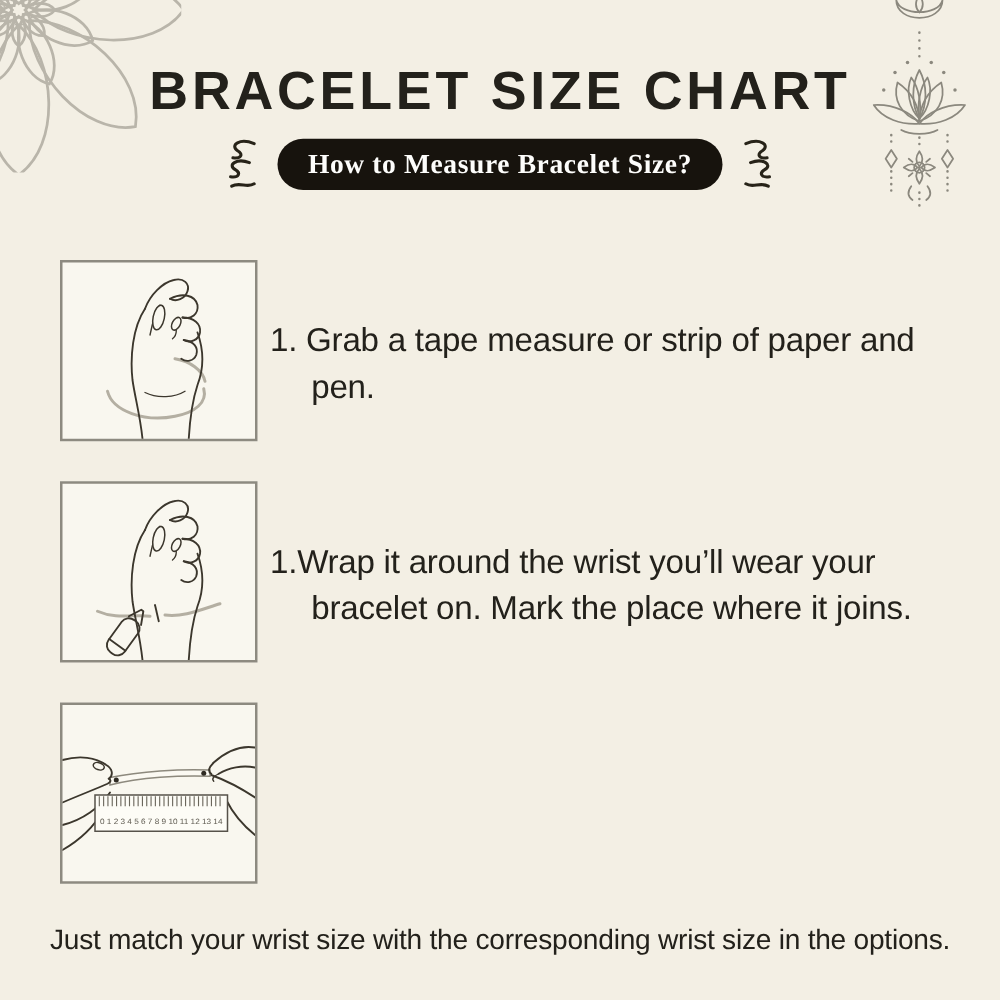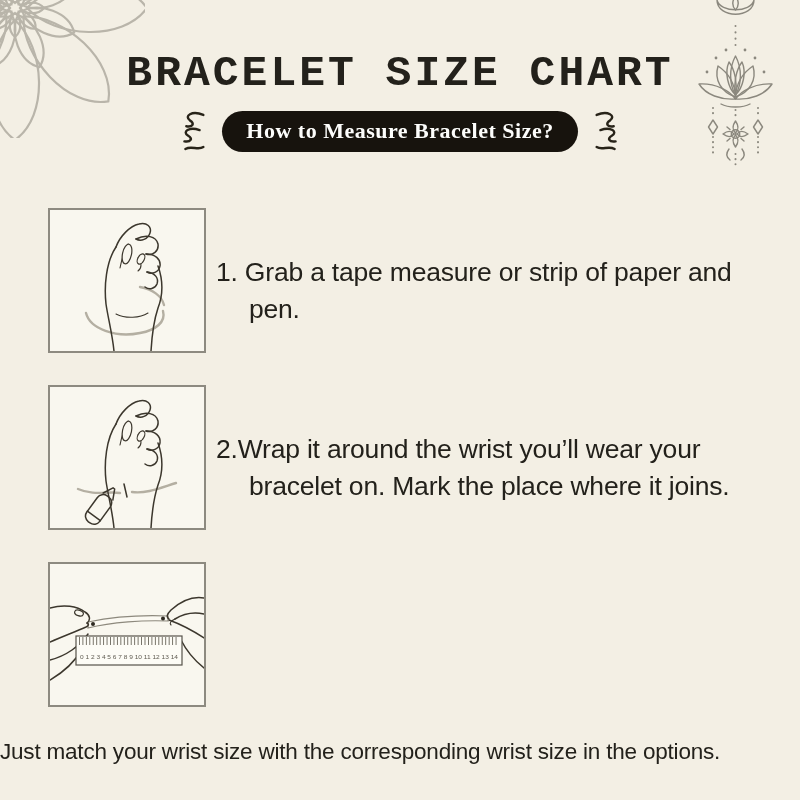--- a/index.html
+++ b/index.html
@@ -14,21 +14,21 @@
     font-family:"Liberation Sans", sans-serif;
     color:var(--ink);
     position:relative;
     overflow:hidden;
   }
   .corner-mandala{position:absolute;left:-115px;top:-122px;pointer-events:none}
   .lotus-ornament{position:absolute;right:12px;top:-4px;pointer-events:none}
 
   header{position:relative;text-align:center;padding-top:52px}
   h1.title{
-    font-family:Liberation Mono, monospace;
+    font-family:Liberation Sans, sans-serif;
     font-weight:700;
     font-size:43px;
     letter-spacing:3px;
     line-height:1;
     color:var(--ink);
   }
   .subtitle-row{
     margin-top:15px;
     display:flex;justify-content:center;align-items:center;gap:13px;
   }
@@ -64,21 +64,21 @@
   .step-text{
     width:545px;
     font-size:26.5px;
     line-height:1.36;
     color:var(--ink);
     padding-left:33px;
     text-indent:-33px;
     letter-spacing:-0.2px;
     margin-top:20px;
   }
-  footer{margin-top:16px;text-align:left}
+  footer{margin-top:16px;text-align:center}
   .footer-note{
     font-size:22.5px;
     letter-spacing:-0.2px;
     color:var(--ink);
   }
 
   
   .ln{stroke:var(--sketch);fill:none;stroke-width:1.5;stroke-linecap:round;stroke-linejoin:round}
   .ln-thin{stroke:var(--sketch);fill:none;stroke-width:1.1;stroke-linecap:round;stroke-linejoin:round}
   .tape{stroke:var(--tape);fill:none;stroke-width:2.4;stroke-linecap:round}
@@ -241,21 +241,21 @@
             <g transform="translate(38,137) rotate(-54)">
               <rect x="2" y="-8" width="32" height="16" rx="7"></rect>
               <line x1="10" y1="-8" x2="10" y2="8"></line>
               <path d="M34,-6 L44,-1 L44,1 L34,6"></path>
             </g>
           </g>
           <ellipse class="nail" cx="77" cy="44" rx="4.5" ry="10" transform="rotate(12 77 44)"></ellipse>
           <ellipse class="nail" cx="91" cy="49" rx="3.2" ry="5.5" transform="rotate(28 91 49)"></ellipse>
         </svg>
       </figure>
-      <p class="step-text">2.Wrap it around the wrist you’ll wear your bracelet on. Mark the place where it joins.</p>
+      <p class="step-text">1.Wrap it around the wrist you’ll wear your bracelet on. Mark the place where it joins.</p>
     </section>
 
     <section class="step">
       <figure class="illus">
         <svg viewBox="0 0 154 141" aria-hidden="true">
           <path class="strip" d="M38,58 C62,53 94,51 118,52 L118,57 C94,56 62,58 38,64 Z"></path>
           <g class="ln">
             <path d="M0,44 C14,40 27,42 35,48 C40,51 41,56 37,59"></path>
             <path d="M0,78 C14,72 27,67 36,63 C39,61.5 39,60 37,59"></path>
             <path d="M0,96 C16,92 30,82 38,70"></path>

